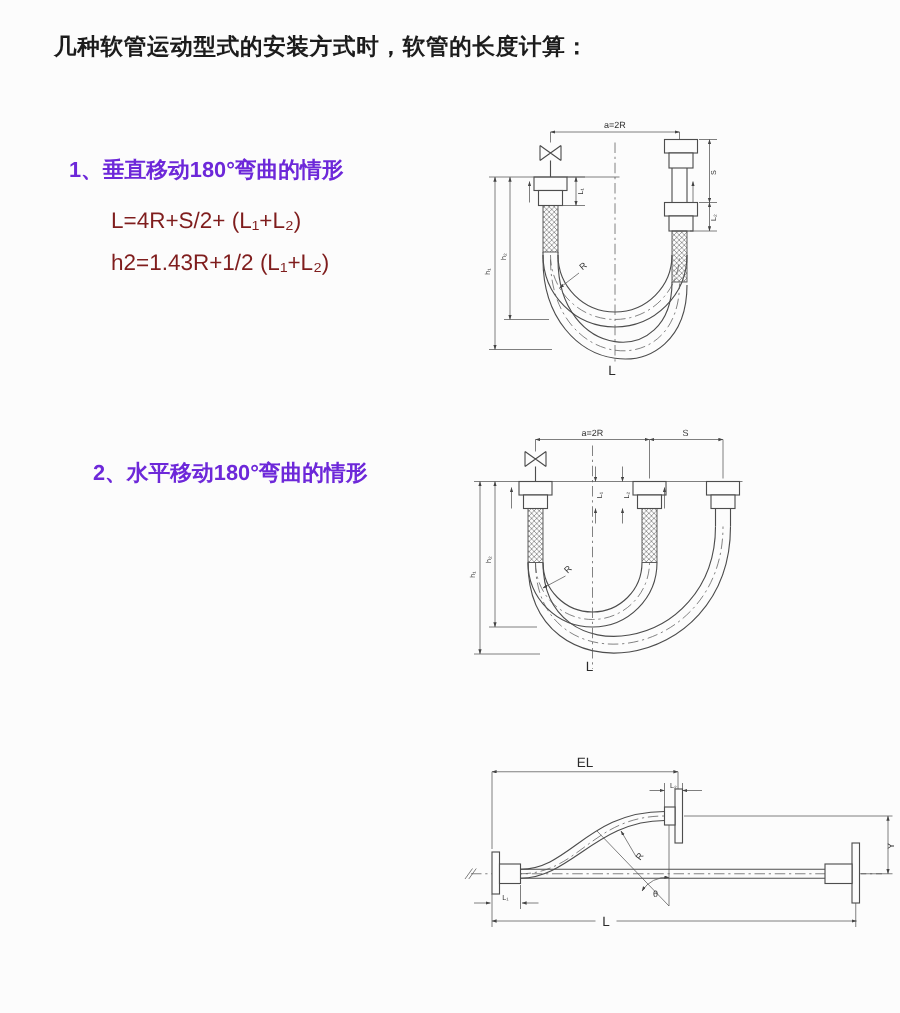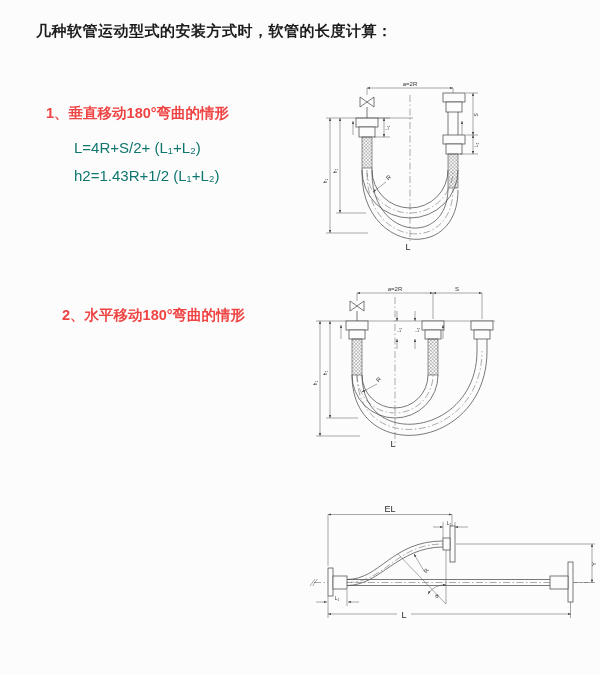--- a/index.html
+++ b/index.html
@@ -2,22 +2,22 @@
 <html><head>
 <meta charset="utf-8">
 <style>
   html,body{margin:0;padding:0;}
   body{width:600px;height:675px;background:#fcfcfc;position:relative;overflow:hidden;
        font-family:"Liberation Sans","DejaVu Sans",sans-serif;color:#222;}
   .page{position:absolute;inset:0;}
   .title{position:absolute;left:36px;top:22px;font-size:15px;font-weight:600;
          letter-spacing:.5px;color:#1c1c1c;white-space:nowrap;}
   .sec{position:absolute;left:46px;}
-  .sec .hd{font-size:14.5px;font-weight:600;color:#ef4444;margin:0 0 11px 0;white-space:nowrap;}
-  .sec .fm{font-size:15px;font-weight:400;color:#0f766e;line-height:28px;
+  .sec .hd{font-size:14.5px;font-weight:600;color:#6d28d9;margin:0 0 11px 0;white-space:nowrap;}
+  .sec .fm{font-size:15px;font-weight:400;color:#7f1d1d;line-height:28px;
            margin:0 0 0 28px;white-space:nowrap;}
   .dwg{position:absolute;}
   .ln{stroke:#4d4d4d;stroke-width:.75;fill:none;}
   .thin{stroke:#555;stroke-width:.5;fill:none;}
   .cl{stroke:#5a5a5a;stroke-width:.5;fill:none;stroke-dasharray:7 2.5 1.5 2.5;}
   .fit{fill:#fcfcfc;stroke:#4d4d4d;stroke-width:.75;}
   .lbl{fill:#333;font-size:6px;}
   .lbl-sm{fill:#333;font-size:4.8px;}
   .lbl-big{fill:#2b2b2b;font-size:9px;}
 </style>

